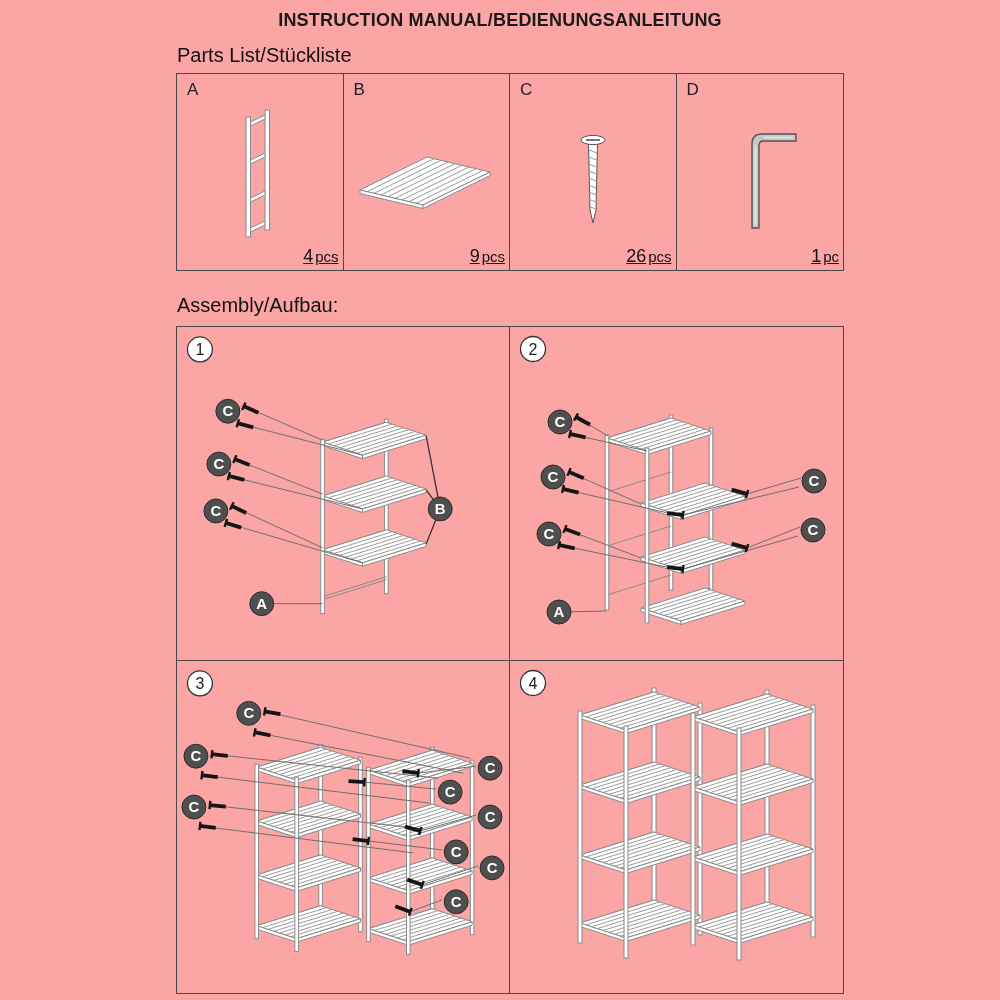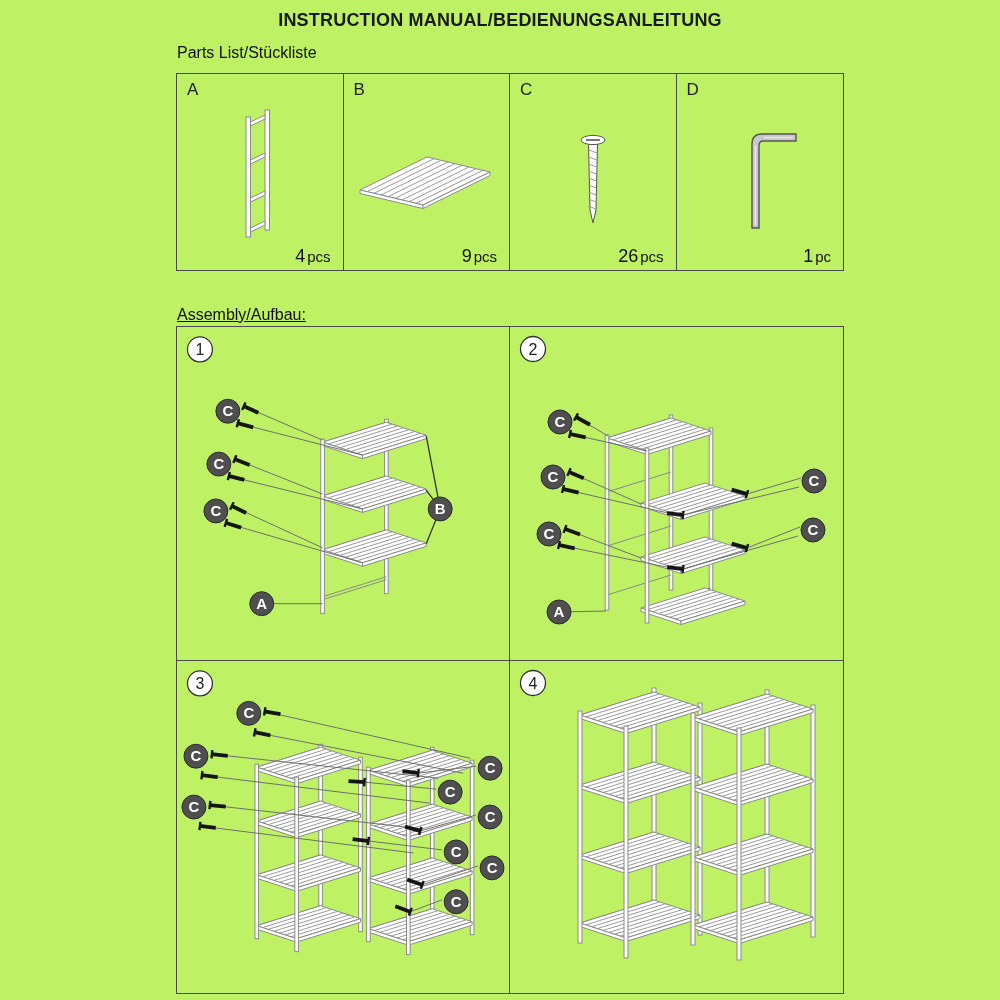--- a/index.html
+++ b/index.html
@@ -1,28 +1,28 @@
 <!DOCTYPE html>
 <html><head>
 <meta charset="utf-8">
 <style>
   html,body{margin:0;padding:0;background:#ffffff;}
-  .page{position:relative;width:1000px;height:1000px;background:#bef264;
+  .page{position:relative;width:1000px;height:1000px;background:#fca5a5;
         font-family:"Liberation Sans", sans-serif;color:#1a1a1a;overflow:hidden;}
   .title{position:absolute;top:10px;left:0;width:1000px;text-align:center;
          font-size:18px;font-weight:bold;letter-spacing:.2px;}
-  .section-heading{position:absolute;font-size:16px;font-weight:400;color:#111;}
+  .section-heading{position:absolute;font-size:20px;font-weight:400;color:#111;}
   .parts-heading{top:44px;left:177px;}
-  .assembly-heading{top:306px;left:177px;text-decoration:underline;}
+  .assembly-heading{top:294px;left:177px;}
   .parts-table{position:absolute;top:73px;left:176px;width:666px;height:196px;
                border:1px solid #4a4a4a;display:grid;grid-template-columns:repeat(4,1fr);}
   .part-cell{position:relative;border-right:1px solid #4a4a4a;}
   .part-cell:last-child{border-right:none;}
   .part-letter{position:absolute;top:6px;left:10px;font-size:17px;color:#222;}
-  .part-qty{position:absolute;right:12px;bottom:3px;}
+  .part-qty{position:absolute;right:4px;bottom:3px;text-decoration:underline;}
   .qty-num{font-size:18px;color:#111;}
   .qty-unit{font-size:15px;color:#111;margin-left:2px;}
   .part-icon{position:absolute;left:50%;transform:translateX(-50%);}
   .icon-a{top:26px;}
   .icon-b{top:74px;}
   .icon-c{top:56px;}
   .icon-d{top:54px;left:calc(50% + 14px);}
   .assembly-grid{position:absolute;top:326px;left:176px;width:666px;height:666px;
                  border:1px solid #4a4a4a;display:grid;
                  grid-template-columns:1fr 1fr;grid-template-rows:1fr 1fr;}

